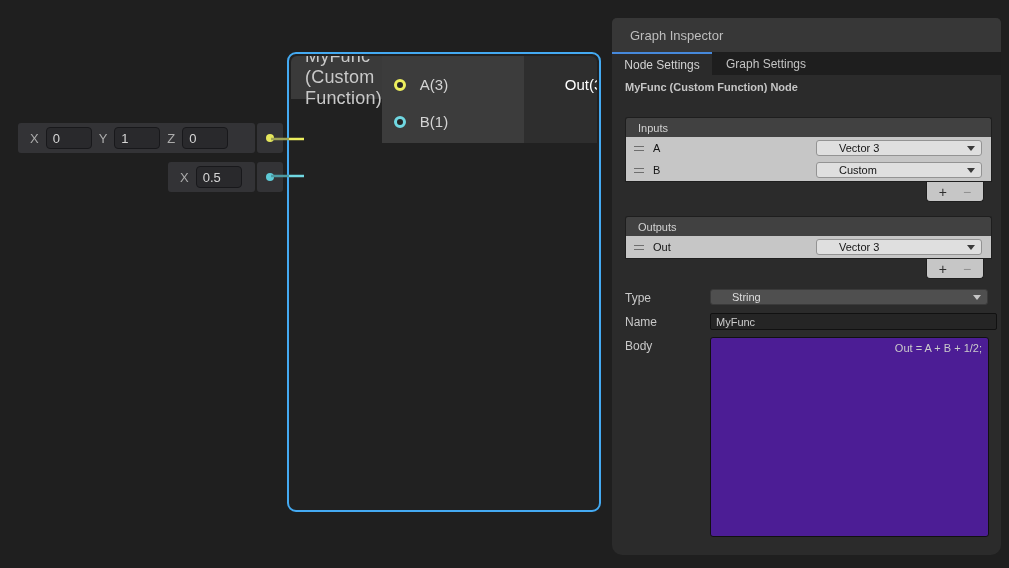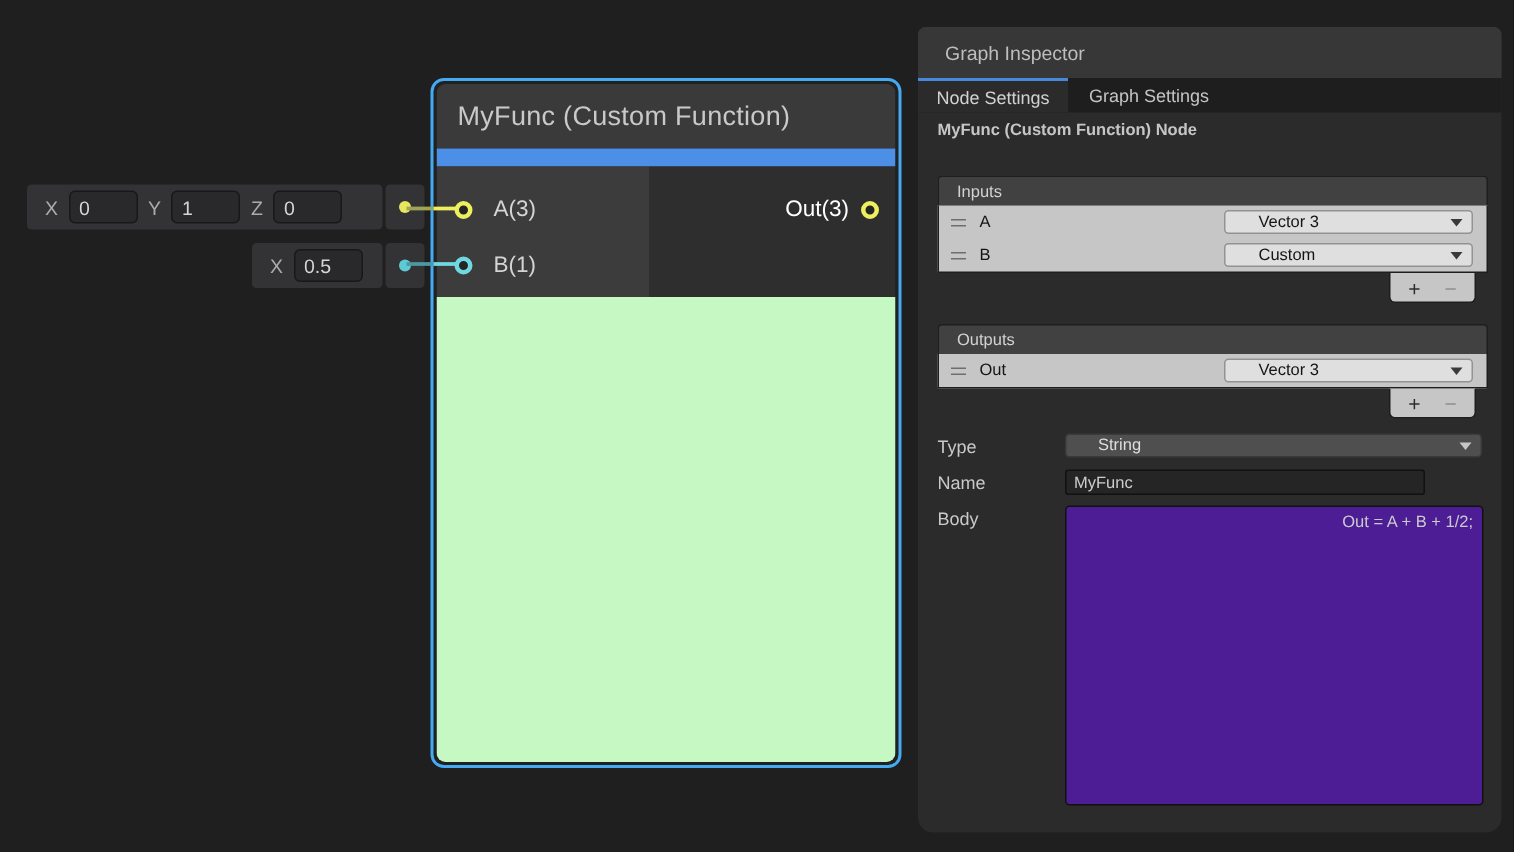--- a/index.html
+++ b/index.html
@@ -36,21 +36,21 @@
   .dot-yellow { background:#E5E75C; }
   .dot-cyan   { background:#5ECAD6; }
 
   
   .node {
     position:absolute; left:287px; top:52px; width:314px; height:460px;
     border:2px solid #44AAF2; border-radius:9px; background:#212121; z-index:3;
   }
   .node-content {
     position:absolute; inset:2px; border-radius:6px; overflow:hidden;
-    display:flex; flex-direction:column;
+    display:flex; flex-direction:row;
   }
   .node-header { height:43px; background:#3A3A3A; display:flex; align-items:center; }
   .node-title  { font-size:18px; color:#C9C9C9; padding-left:14px; letter-spacing:.2px; }
   .node-accent { height:12px; background:#4B90E6; }
   .node-ports  { height:87px; display:flex; }
   .ports-left  { width:142px; background:#3C3C3C; padding-top:10px; }
   .ports-right { flex:1; background:#2E2E2E; padding-top:10px; }
   .port-row  { height:37px; display:flex; align-items:center; gap:14px; padding-left:12px; }
   .port-row-out { height:37px; display:flex; align-items:center; justify-content:flex-end; gap:8px; padding-right:11px; }
   .port-ring {
@@ -122,21 +122,21 @@
     background:#4F4F4F; border:1px solid #3A3A3A; border-radius:3px;
     display:flex; align-items:center;
   }
   .dd-dark span { font-size:11px; color:#DEDEDE; padding-left:21px; }
   .arrow-light {
     position:absolute; right:6px; top:5px; width:0; height:0;
     border-left:4px solid transparent; border-right:4px solid transparent;
     border-top:5px solid #C6C6C6;
   }
   .txt-field {
-    position:absolute; left:98px; top:295px; width:240px; height:17px;
+    position:absolute; left:98px; top:295px; width:287px; height:17px;
     background:#252525; border:1px solid #111111; border-radius:2px;
     color:#CDCDCD; font-size:11px; padding:0 5px;
     font-family:"Liberation Sans", sans-serif; outline:none;
   }
   .txt-area {
     position:absolute; left:98px; top:319px; width:279px; height:200px;
     background:#4c1d95; border:1px solid #111111; border-radius:3px;
     color:#CBCBCB; font-size:11px; padding:3px 6px; resize:none;
     font-family:"Liberation Sans", sans-serif; outline:none; line-height:15px;text-align:right;
   }

